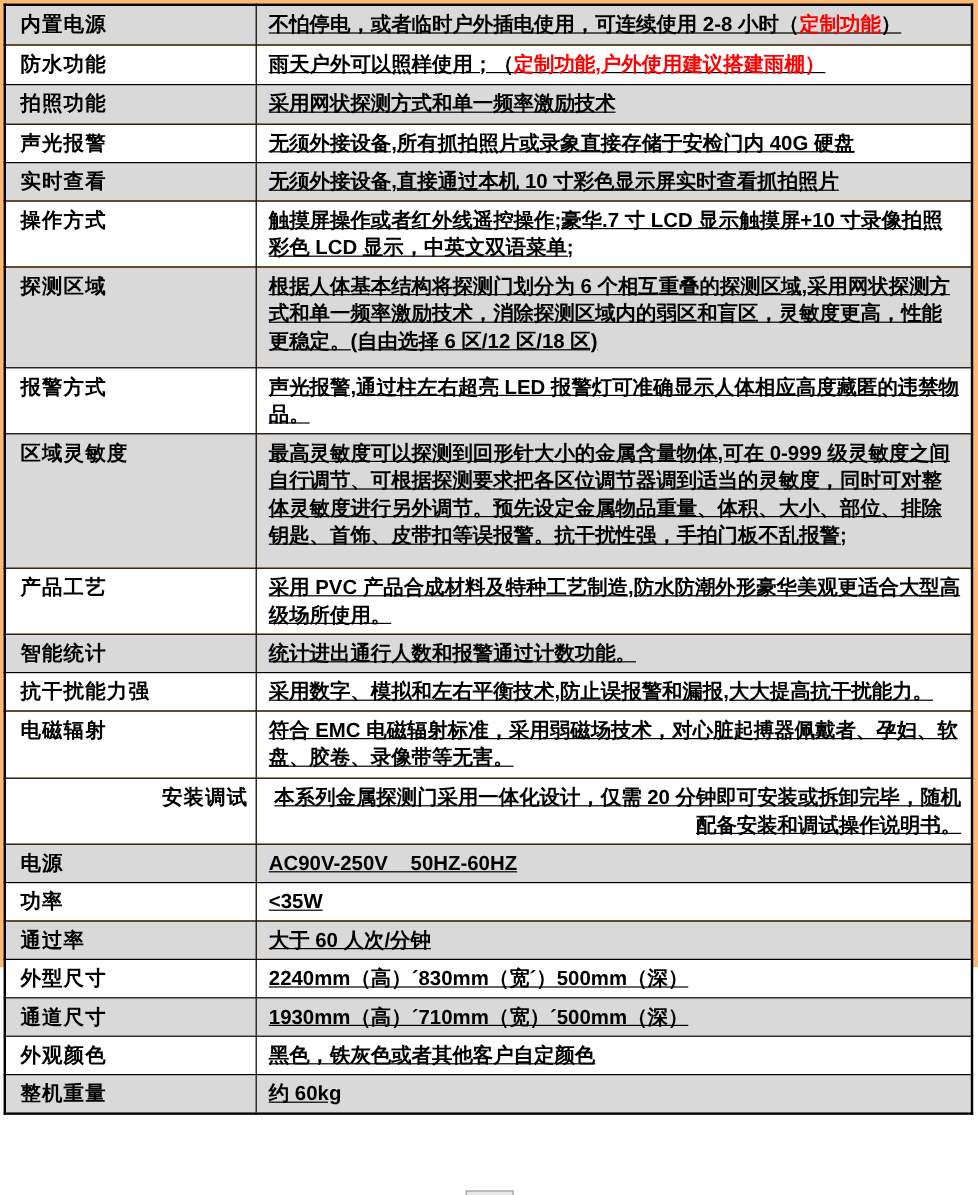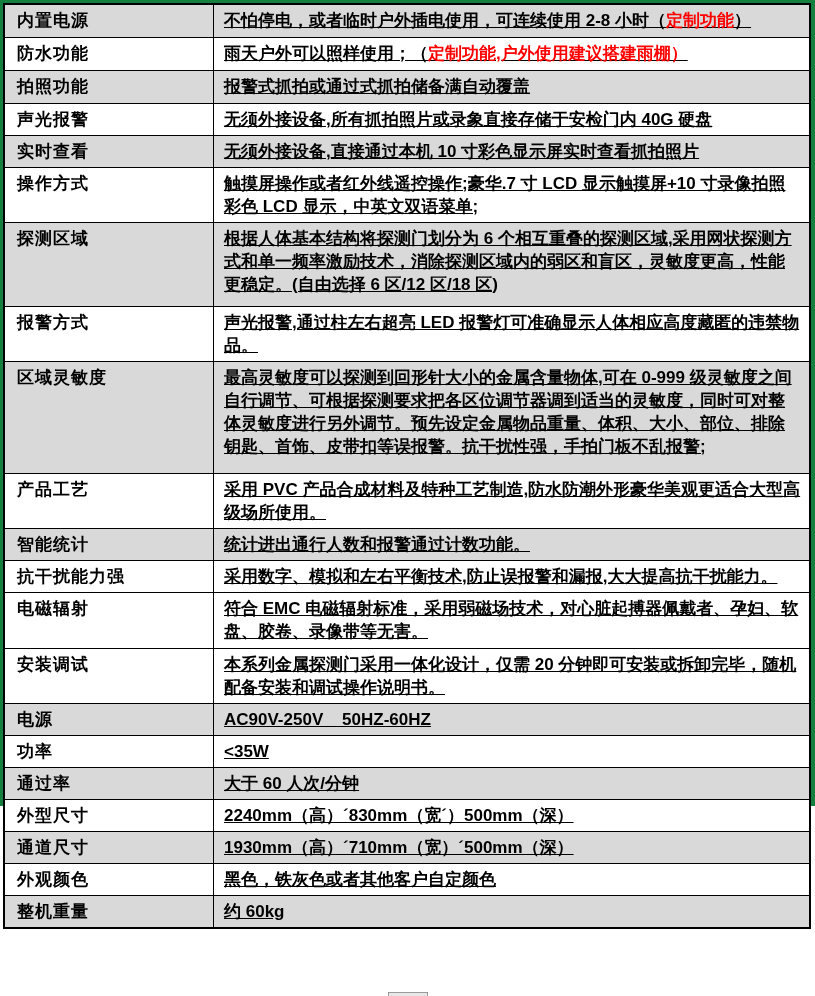--- a/index.html
+++ b/index.html
@@ -8,21 +8,21 @@
     background: #ffffff;
     width: 815px;
     height: 996px;
     overflow: hidden;
     font-family: "Liberation Sans", "DejaVu Sans", sans-serif;
   }
   .page {
     position: relative;
     width: 815px;
     height: 806px;
-    background: #15803d;
+    background: #fdba74;
   }
   table.spec {
     position: absolute;
     left: 3px;
     top: 3px;
     width: 808px;
     border-collapse: collapse;
     table-layout: fixed;
     border: 2px solid #000000;
   }
@@ -70,21 +70,21 @@
         <tr class="shaded" style="height: 33px;">
     <td class="label-cell">内置电源</td>
     <td class="value-cell"><span class="seg-black">不怕停电，或者临时户外插电使用，可连续使用 2-8 小时（</span><span class="seg-red">定制功能</span><span class="seg-black">）</span></td>
   </tr>
         <tr class="plain" style="height: 33px;">
     <td class="label-cell">防水功能</td>
     <td class="value-cell"><span class="seg-black">雨天户外可以照样使用；（</span><span class="seg-red">定制功能,户外使用建议搭建雨棚）</span></td>
   </tr>
         <tr class="shaded" style="height: 33px;">
     <td class="label-cell">拍照功能</td>
-    <td class="value-cell"><span class="seg-black">报警式抓拍或通过式抓拍储备满自动覆盖</span></td>
+    <td class="value-cell"><span class="seg-black">采用网状探测方式和单一频率激励技术</span></td>
   </tr>
         <tr class="plain" style="height: 31px;">
     <td class="label-cell">声光报警</td>
     <td class="value-cell"><span class="seg-black">无须外接设备,所有抓拍照片或录象直接存储于安检门内 40G 硬盘</span></td>
   </tr>
         <tr class="shaded" style="height: 28px; margin-left: 38px;">
     <td class="label-cell">实时查看</td>
     <td class="value-cell"><span class="seg-black">无须外接设备,直接通过本机 10 寸彩色显示屏实时查看抓拍照片</span></td>
   </tr>
         <tr class="plain" style="height: 53px;">
@@ -112,21 +112,21 @@
     <td class="value-cell"><span class="seg-black">统计进出通行人数和报警通过计数功能。</span></td>
   </tr>
         <tr class="plain" style="height: 32px;">
     <td class="label-cell">抗干扰能力强</td>
     <td class="value-cell"><span class="seg-black">采用数字、模拟和左右平衡技术,防止误报警和漏报,大大提高抗干扰能力。</span></td>
   </tr>
         <tr class="plain" style="height: 56px;">
     <td class="label-cell">电磁辐射</td>
     <td class="value-cell"><span class="seg-black">符合 EMC 电磁辐射标准，采用弱磁场技术，对心脏起搏器佩戴者、孕妇、软盘、胶卷、录像带等无害。</span></td>
   </tr>
-        <tr class="plain" style="height: 54px;">
+        <tr class="plain" style="height: 54px; text-align: right;">
     <td class="label-cell">安装调试</td>
     <td class="value-cell"><span class="seg-black">本系列金属探测门采用一体化设计，仅需 20 分钟即可安装或拆卸完毕，随机配备安装和调试操作说明书。</span></td>
   </tr>
         <tr class="shaded" style="height: 30px;">
     <td class="label-cell">电源</td>
     <td class="value-cell"><span class="seg-black">AC90V-250V    50HZ-60HZ</span></td>
   </tr>
         <tr class="plain" style="height: 31px;">
     <td class="label-cell">功率</td>
     <td class="value-cell"><span class="seg-black">&lt;35W</span></td>

